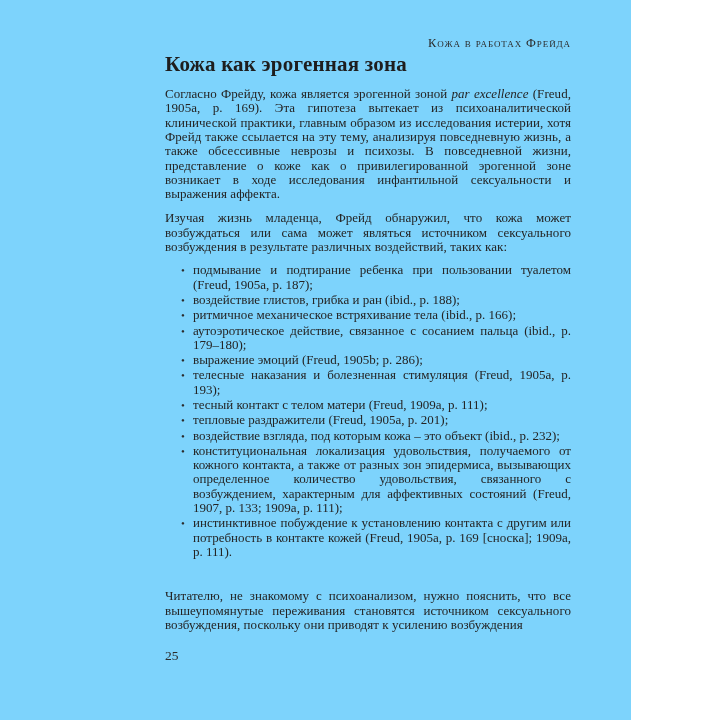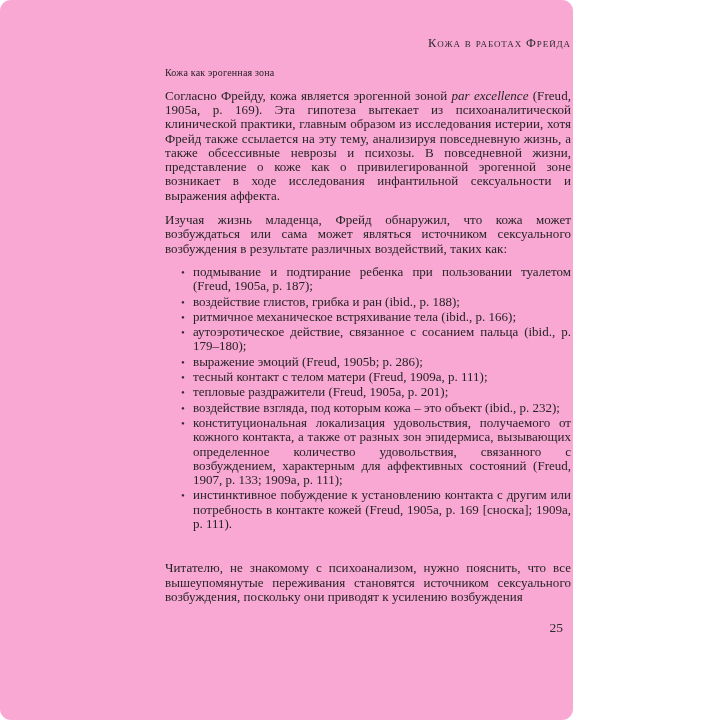--- a/index.html
+++ b/index.html
@@ -2,47 +2,46 @@
 <html lang="ru"><head>
 <meta charset="utf-8">
 <style>
   html, body {
     margin: 0;
     padding: 0;
     background: #ffffff;
   }
   .page {
     position: relative;
-    width: 573px;
+    width: 631px;
     height: 720px;
-    background: #f9a8d4;
+    background: #7dd3fc;
     overflow: hidden;
     font-family: "Liberation Serif", "DejaVu Serif", serif;
     color: #242424;
-    border-radius: 11px;
   }
   .content {
     position: absolute;
     left: 165px;
     top: 0;
     width: 406px;
   }
   .running-head {
     margin-top: 36px;
     text-align: right;
     font-variant: small-caps;
     font-size: 12.5px;
     letter-spacing: 0.9px;
     color: #2b2b2b;
     line-height: 14px;
   }
   .chapter-title {
-    margin-top: 14px;
-    font-size: 10px;
-    font-weight: normal;
+    margin-top: 5px;
+    font-size: 21px;
+    font-weight: bold;
     letter-spacing: 0.2px;
     line-height: 18px;
     color: #1e1e1e;
   }
   p {
     margin: 0;
     font-size: 13px;
     line-height: 14.3px;
     text-align: justify;
     letter-spacing: 0.05px;
@@ -73,21 +72,20 @@
     content: "\2022";
     position: absolute;
     left: -12px;
     top: 0;
     font-size: 11px;
     color: #2b2b2b;
   }
   .closing-paragraph { margin-top: 30px; }
   .page-number {
     margin-top: 16px;
-    text-align: right;
     padding-right: 8px;
     font-size: 13.5px;
     color: #2b2b2b;
   }
   em { font-style: italic; }
 </style>
 </head>
 <body>
 
 <div class="page">
@@ -101,20 +99,21 @@
 
 
     <p class="lead-paragraph">Изучая жизнь младенца, Фрейд обнаружил, что кожа может возбуждаться или сама может являться источником сексуального возбуждения в результате различных воздействий, таких как:</p>
 
     <ul class="bullet-list">
       <li>подмывание и подтирание ребенка при пользовании туалетом (Freud, 1905a, p. 187);</li>
       <li>воздействие глистов, грибка и ран (ibid., p. 188);</li>
       <li>ритмичное механическое встряхивание тела (ibid., p. 166);</li>
       <li>аутоэротическое действие, связанное с сосанием пальца (ibid., p. 179–180);</li>
       <li>выражение эмоций (Freud, 1905b; p. 286);</li>
+      <li>телесные наказания и болезненная стимуляция (Freud, 1905a, p. 193);</li>
       <li>тесный контакт с телом матери (Freud, 1909a, p. 111);</li>
       <li>тепловые раздражители (Freud, 1905a, p. 201);</li>
       <li>воздействие взгляда, под которым кожа – это объект (ibid., p. 232);</li>
       <li>конституциональная локализация удовольствия, получаемого от кожного контакта, а также от разных зон эпидермиса, вызывающих определенное количество удовольствия, связанного с возбуждением, характерным для аффективных состояний (Freud, 1907, p. 133; 1909a, p. 111);</li>
       <li>инстинктивное побуждение к установлению контакта с другим или потребность в контакте кожей (Freud, 1905a, p. 169 [сноска]; 1909a, p. 111).</li>
     </ul>
 
     <p class="closing-paragraph">Читателю, не знакомому с психоанализом, нужно пояснить, что все вышеупомянутые переживания становятся источником сексуального возбуждения, поскольку они приводят к усилению возбуждения</p>
 
     <div class="page-number">25</div>

